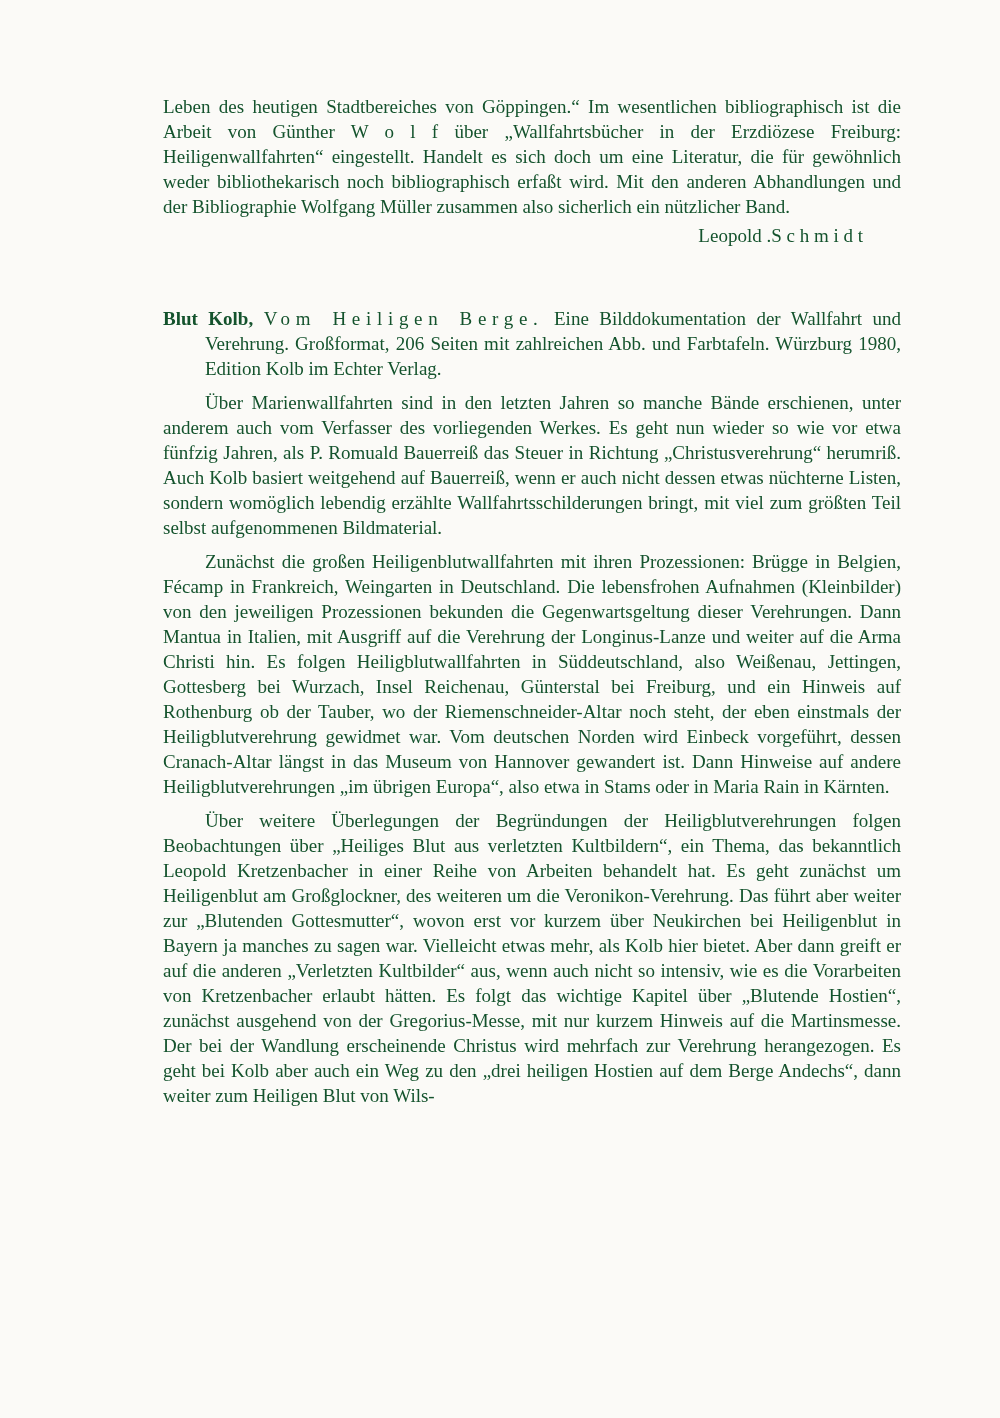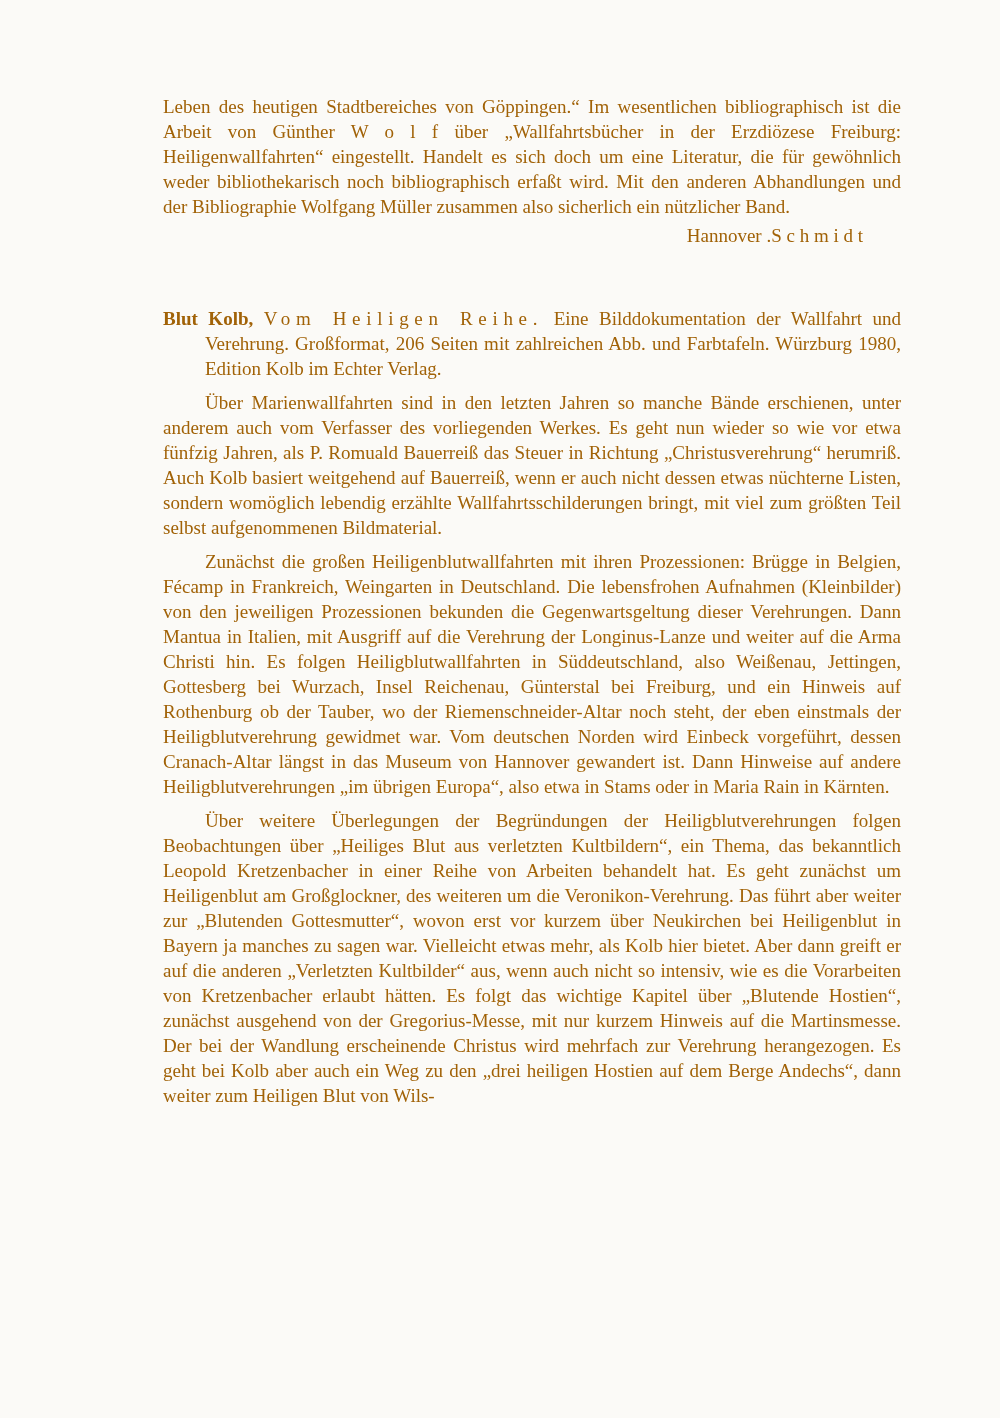--- a/index.html
+++ b/index.html
@@ -7,21 +7,21 @@
   html, body {
     width: 1000px;
     background: #fbfaf7;
   }
 
   .page {
     position: relative;
     width: 1000px;
     height: 1236px;
     background: #fbfaf7;
-    color: #a16207;
+    color: #14532d;
     font-family: "Liberation Serif", "DejaVu Serif", serif;
     overflow: hidden;
   }
 
   .text-block {
     position: absolute;
     left: 163px;
     top: 94px;
     width: 738px;
     font-size: 19px;
@@ -65,25 +65,25 @@
 </style>
 </head>
 <body>
 
 <div class="page">
 
   <div class="text-block">
 
     <p class="cont-para">Leben des heutigen Stadtbereiches von Göppingen.“ Im wesentlichen bibliographisch ist die Arbeit von Günther W o l f über „Wallfahrtsbücher in der Erzdiözese Freiburg: Heiligenwallfahrten“ eingestellt. Handelt es sich doch um eine Literatur, die für gewöhnlich weder bibliothekarisch noch bibliographisch erfaßt wird. Mit den anderen Abhandlungen und der Bibliographie Wolfgang Müller zusammen also sicherlich ein nützlicher Band.</p>
 
-    <p class="signature">Hannover .S c h m i d t</p>
+    <p class="signature">Leopold .S c h m i d t</p>
 
     <p class="entry-heading">
       <span class="bold">Blut Kolb,</span>
-      <span class="spaced">Vom Heiligen Reihe.</span>
+      <span class="spaced">Vom Heiligen Berge.</span>
       <span>Eine Bilddokumentation der Wallfahrt und Verehrung. Großformat, 206 Seiten mit zahlreichen Abb. und Farbtafeln. Würzburg 1980, Edition Kolb im Echter Verlag.</span>
     </p>
 
     <p class="body-para">Über Marienwallfahrten sind in den letzten Jahren so manche Bände erschienen, unter anderem auch vom Verfasser des vorliegenden Werkes. Es geht nun wieder so wie vor etwa fünfzig Jahren, als P. Romuald Bauerreiß das Steuer in Richtung „Christusverehrung“ herumriß. Auch Kolb basiert weitgehend auf Bauerreiß, wenn er auch nicht dessen etwas nüchterne Listen, sondern womöglich lebendig erzählte Wallfahrtsschilderungen bringt, mit viel zum größten Teil selbst aufgenommenen Bildmaterial.</p>
 
     <p class="body-para">Zunächst die großen Heiligenblutwallfahrten mit ihren Prozessionen: Brügge in Belgien, Fécamp in Frankreich, Weingarten in Deutschland. Die lebensfrohen Aufnahmen (Kleinbilder) von den jeweiligen Prozessionen bekunden die Gegenwartsgeltung dieser Verehrungen. Dann Mantua in Italien, mit Ausgriff auf die Verehrung der Longinus-Lanze und weiter auf die Arma Christi hin. Es folgen Heiligblutwallfahrten in Süddeutschland, also Weißenau, Jettingen, Gottesberg bei Wurzach, Insel Reichenau, Günterstal bei Freiburg, und ein Hinweis auf Rothenburg ob der Tauber, wo der Riemenschneider-Altar noch steht, der eben einstmals der Heiligblutverehrung gewidmet war. Vom deutschen Norden wird Einbeck vorgeführt, dessen Cranach-Altar längst in das Museum von Hannover gewandert ist. Dann Hinweise auf andere Heiligblutverehrungen „im übrigen Europa“, also etwa in Stams oder in Maria Rain in Kärnten.</p>
 
     <p class="body-para">Über weitere Überlegungen der Begründungen der Heiligblutverehrungen folgen Beobachtungen über „Heiliges Blut aus verletzten Kultbildern“, ein Thema, das bekanntlich Leopold Kretzenbacher in einer Reihe von Arbeiten behandelt hat. Es geht zunächst um Heiligenblut am Großglockner, des weiteren um die Veronikon-Verehrung. Das führt aber weiter zur „Blutenden Gottesmutter“, wovon erst vor kurzem über Neukirchen bei Heiligenblut in Bayern ja manches zu sagen war. Vielleicht etwas mehr, als Kolb hier bietet. Aber dann greift er auf die anderen „Verletzten Kultbilder“ aus, wenn auch nicht so intensiv, wie es die Vorarbeiten von Kretzenbacher erlaubt hätten. Es folgt das wichtige Kapitel über „Blutende Hostien“, zunächst ausgehend von der Gregorius-Messe, mit nur kurzem Hinweis auf die Martinsmesse. Der bei der Wandlung erscheinende Christus wird mehrfach zur Verehrung herangezogen. Es geht bei Kolb aber auch ein Weg zu den „drei heiligen Hostien auf dem Berge Andechs“, dann weiter zum Heiligen Blut von Wils-</p>
 
   </div>

